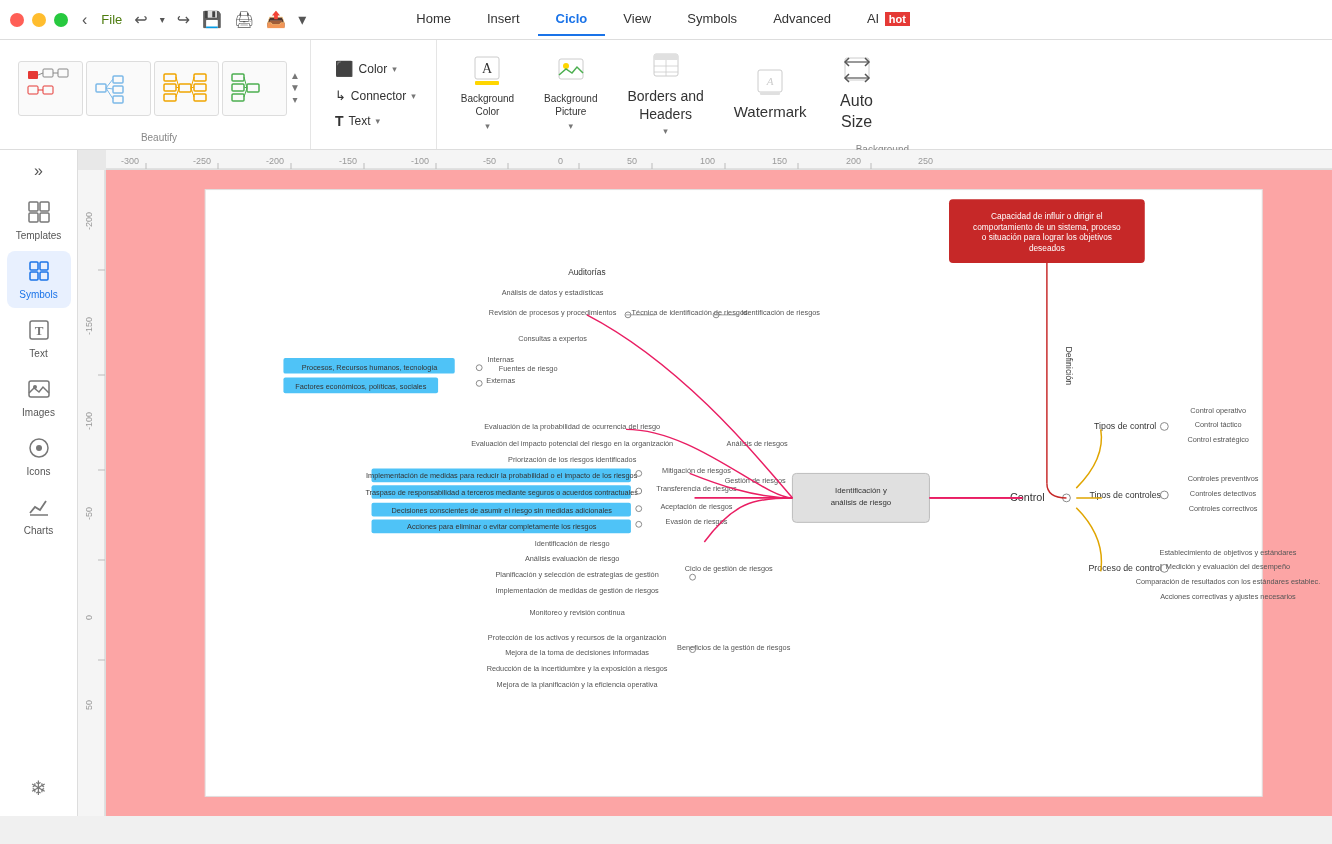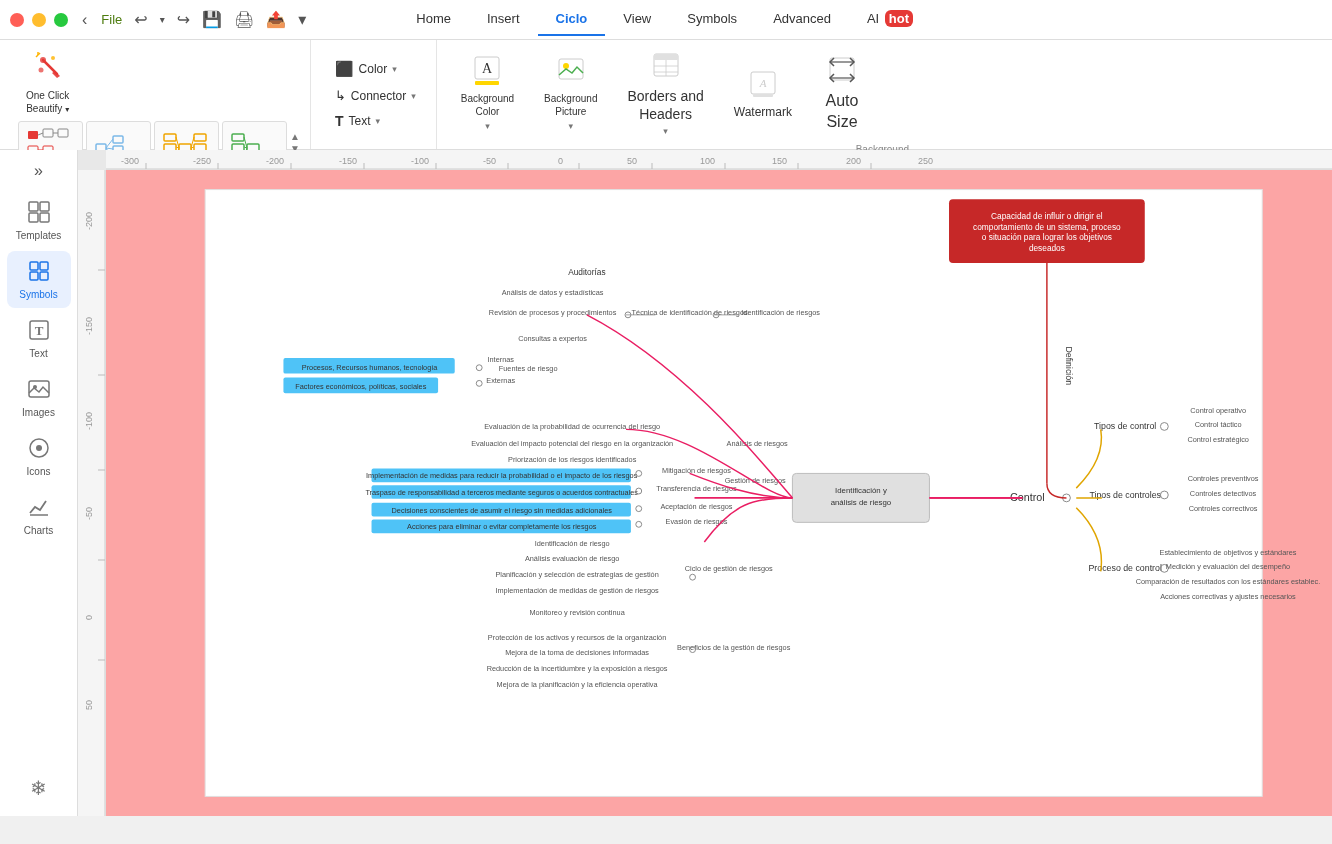--- a/index.html
+++ b/index.html
@@ -40,23 +40,23 @@
       border-bottom: 2px solid transparent;
     }
     .nav-tab.active {
       color: #1a73e8;
       border-bottom: 2px solid #1a73e8;
       font-weight: 600;
     }
     .ai-badge {
       background: #e53935;
       color: #fff;
-      font-size: 13px;
+      font-size: 11px;
       padding: 1px 4px;
-      border-radius: 6px;
+      border-radius: 0;
       margin-left: 2px;
       font-weight: bold;
     }
 
     
     .ribbon {
       height: 110px;
       background: #fff;
       border-bottom: 1px solid #ddd;
       display: flex;
@@ -281,38 +281,20 @@
     <div class="nav-tab">View</div>
     <div class="nav-tab">Symbols</div>
     <div class="nav-tab">Advanced</div>
     <div class="nav-tab">AI <span class="ai-badge">hot</span></div>
   </div>
 </div>
 
 <div class="ribbon">
 
   <div class="ribbon-section">
-    <div class="ribbon-content">
-      <button class="one-click-btn">
-        <span style="font-size:28px;">
-          
-          <svg width="30" height="30" viewBox="0 0 30 30" fill="none">
-            <circle cx="10" cy="10" r="3" fill="#e53935" opacity="0.8"></circle>
-            <circle cx="20" cy="8" r="2" fill="#ffb300" opacity="0.8"></circle>
-            <circle cx="8" cy="20" r="2.5" fill="#e53935" opacity="0.7"></circle>
-            <line x1="10" y1="10" x2="24" y2="24" stroke="#e53935" stroke-width="2.5" stroke-linecap="round"></line>
-            <polygon points="22,21 27,26 24,28 19,23" fill="#e53935" opacity="0.9"></polygon>
-            <line x1="5" y1="5" x2="7" y2="3" stroke="#ffb300" stroke-width="1.5"></line>
-            <line x1="5" y1="5" x2="3" y2="7" stroke="#ffb300" stroke-width="1.5"></line>
-            <line x1="5" y1="5" x2="5" y2="2" stroke="#ffb300" stroke-width="1.5"></line>
-          </svg>
-        </span>
-        <span style="font-size:10px; text-align:center; line-height:1.3;">One Click<br>Beautify <span style="font-size:8px;">▾</span></span>
-      </button>
-    </div>
 
     <div class="ribbon-content" style="gap:3px; margin-top:2px;">
       <div class="template-thumbs">
         <div class="template-thumb">
           <svg width="55" height="45" viewBox="0 0 55 45">
             <rect x="5" y="5" width="10" height="8" fill="#e53935" rx="1"></rect>
             <rect x="20" y="3" width="10" height="8" fill="none" stroke="#888" stroke-width="1" rx="1"></rect>
             <rect x="35" y="3" width="10" height="8" fill="none" stroke="#888" stroke-width="1" rx="1"></rect>
             <line x1="15" y1="9" x2="20" y2="7" stroke="#888" stroke-width="1"></line>
             <line x1="30" y1="7" x2="35" y2="7" stroke="#888" stroke-width="1"></line>
@@ -433,21 +415,21 @@
       </button>
 
       <button class="large-ribbon-btn">
         <span>
           <svg width="28" height="32" viewBox="0 0 28 32">
             <rect x="2" y="4" width="24" height="22" rx="2" fill="#fff" stroke="#ccc" stroke-width="1"></rect>
             <text x="14" y="19" text-anchor="middle" font-size="11" fill="#ccc" font-family="serif" font-style="italic">A</text>
             <rect x="4" y="26" width="20" height="3" rx="1" fill="#e0e0e0"></rect>
           </svg>
         </span>
-        <span style="font-size:12px; text-align:center;">Watermark</span>
+        <span style="font-size:15px; text-align:center;">Watermark</span>
       </button>
 
       <button class="large-ribbon-btn">
         <span>
           <svg width="28" height="32" viewBox="0 0 28 32">
             <rect x="2" y="4" width="24" height="22" rx="2" fill="#fff" stroke="#ccc" stroke-width="1"></rect>
             <polyline points="6,12 2,8 6,4" stroke="#555" stroke-width="1.5" fill="none"></polyline>
             <polyline points="22,12 26,8 22,4" stroke="#555" stroke-width="1.5" fill="none"></polyline>
             <line x1="2" y1="8" x2="26" y2="8" stroke="#555" stroke-width="1.2"></line>
             <polyline points="6,20 2,24 6,28" stroke="#555" stroke-width="1.5" fill="none"></polyline>

